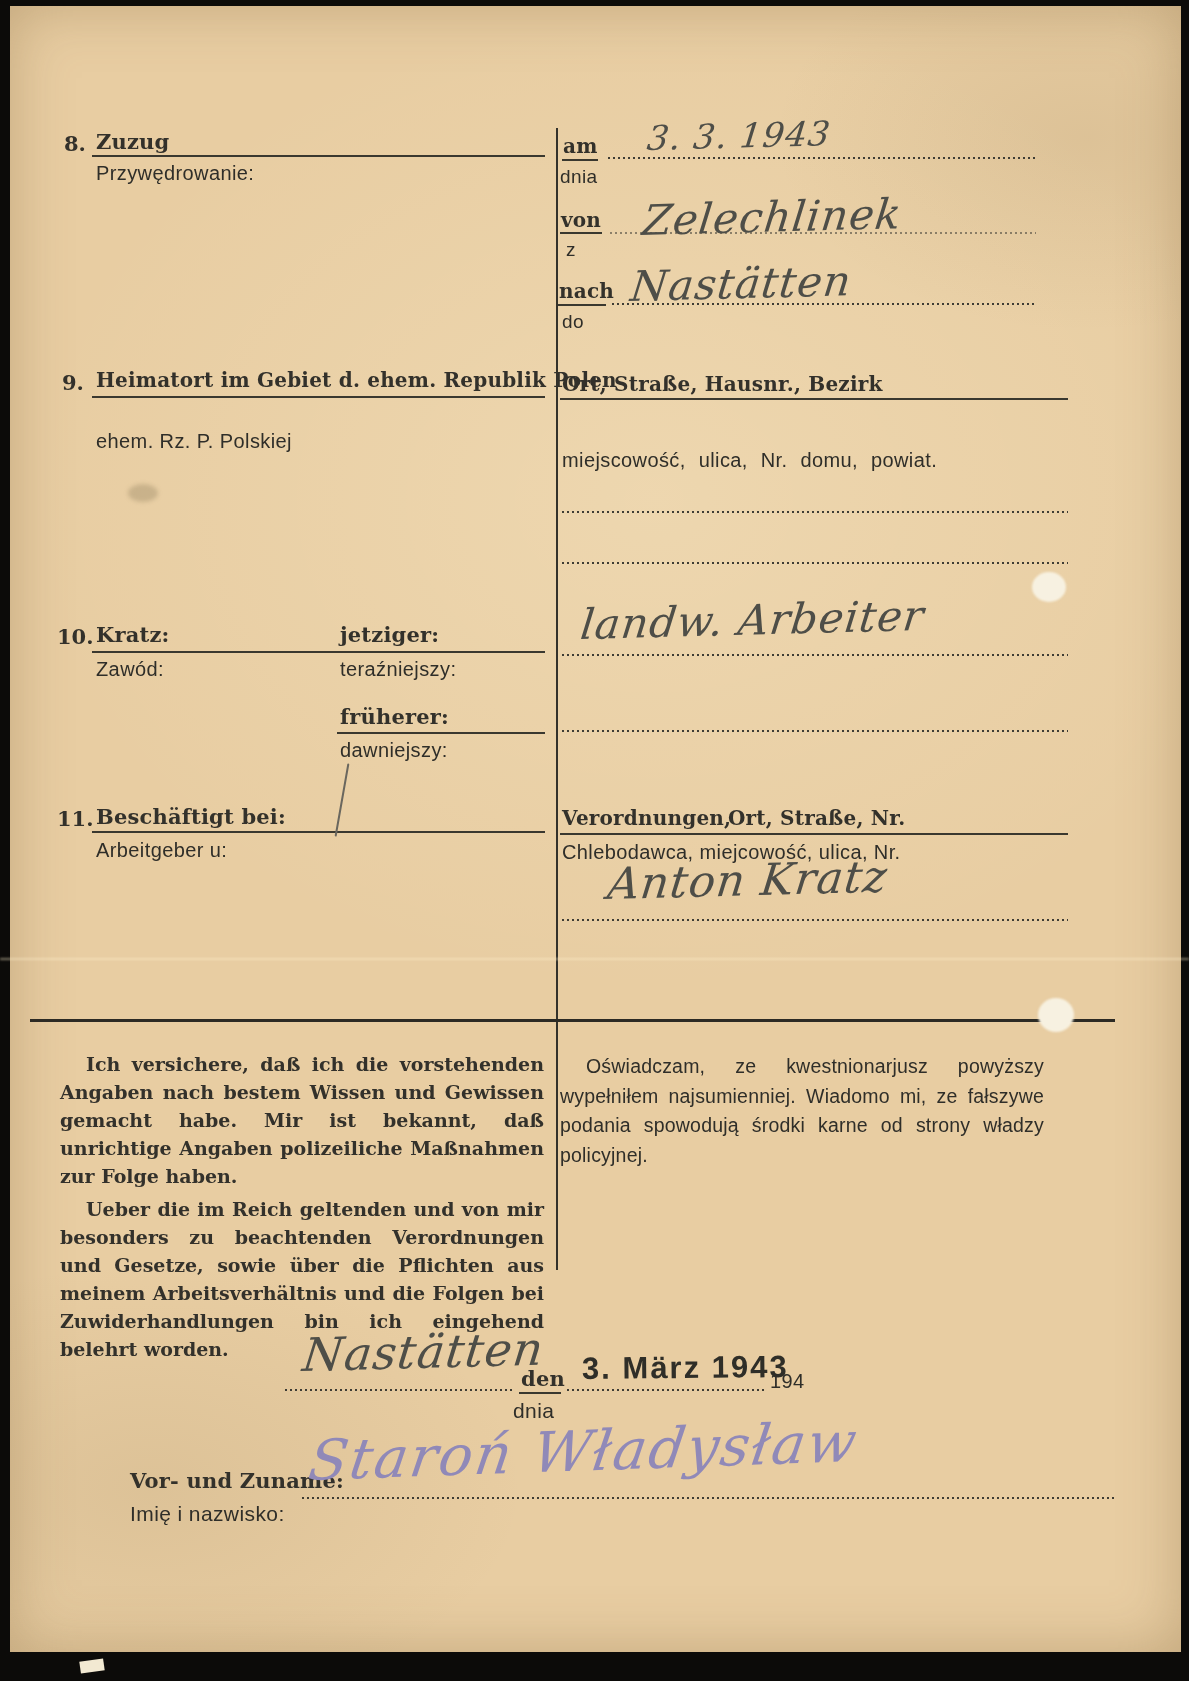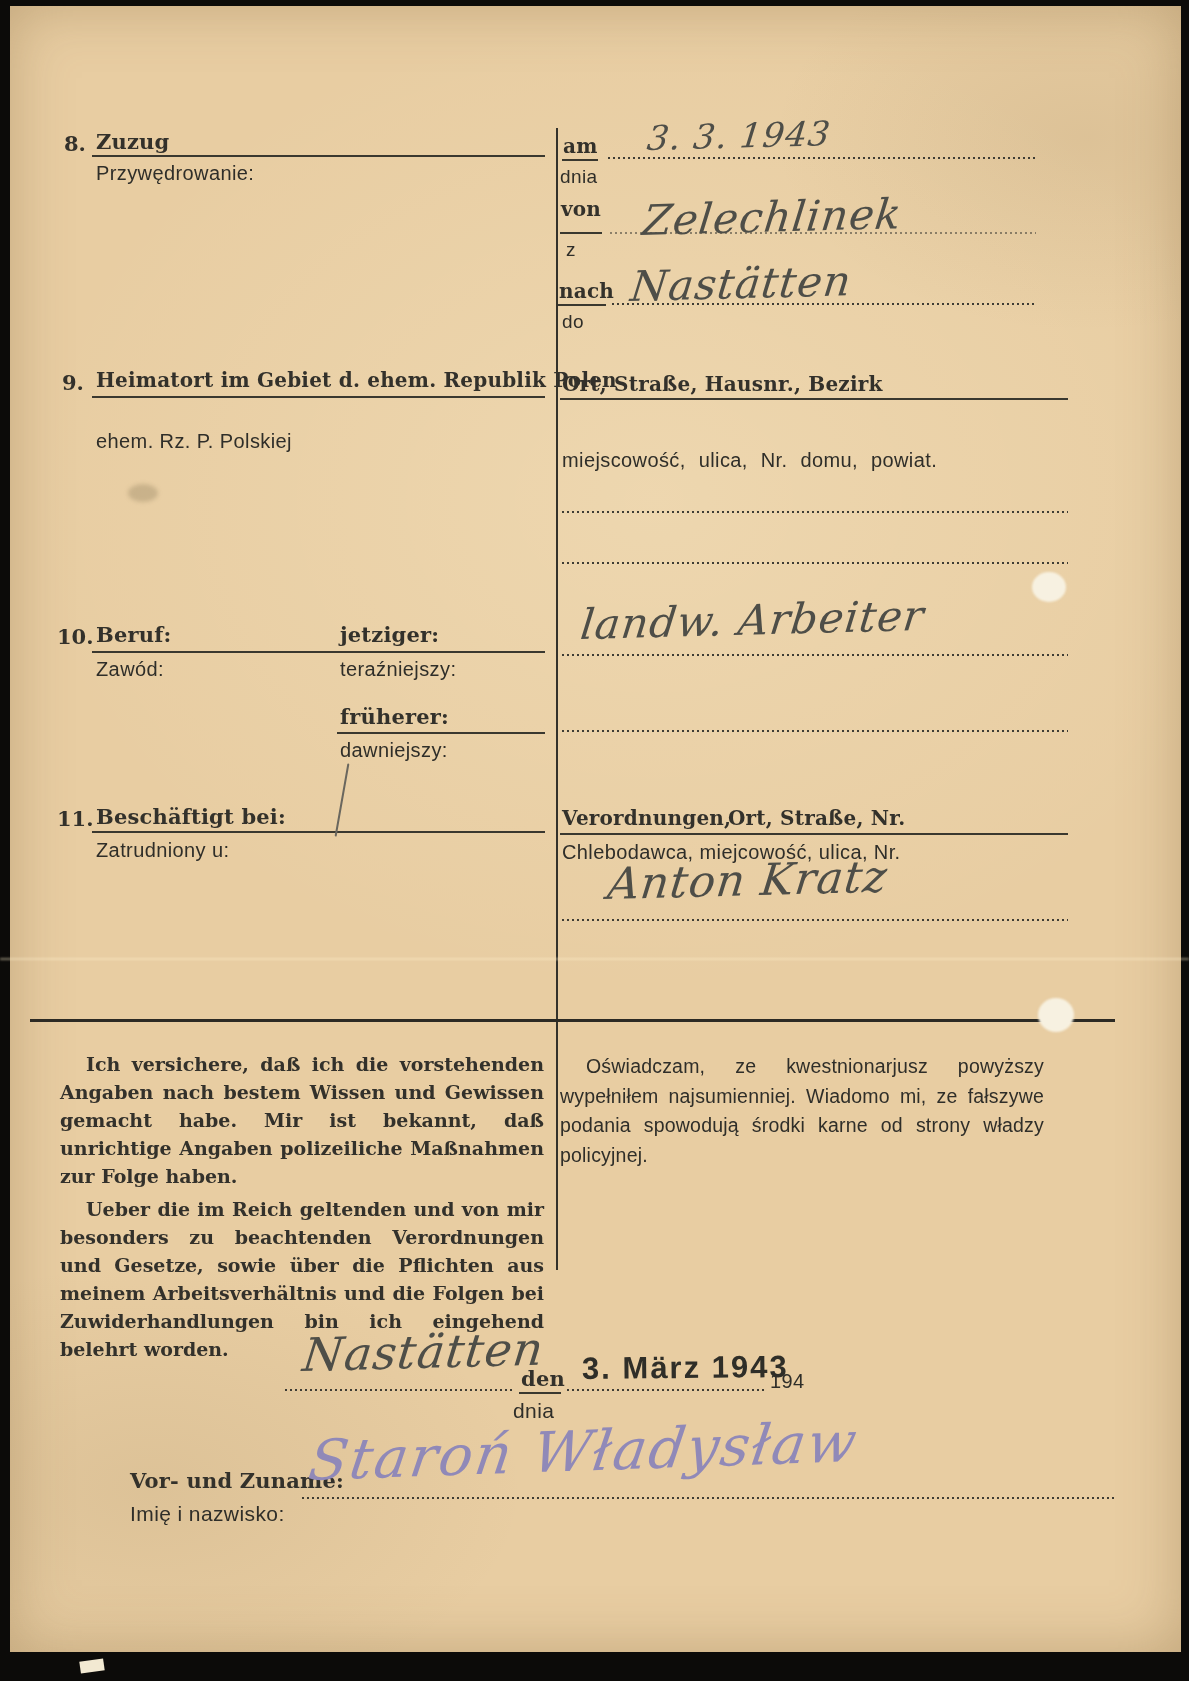--- a/index.html
+++ b/index.html
@@ -50,21 +50,21 @@
   <div class="abs fraktur" style="left:96px;top:129px;font-size:21px;">Zuzug</div>
   <div class="abs ln" style="left:92px;top:155px;width:453px;"></div>
   <div class="abs sans" style="left:96px;top:162px;font-size:20px;">Przywędrowanie:</div>
 
   <div class="abs fraktur" style="left:563px;top:134px;font-size:20px;">am</div>
   <div class="abs ln" style="left:562px;top:159px;width:36px;"></div>
   <div class="abs sans" style="left:560px;top:166px;font-size:19px;">dnia</div>
   <div class="abs dots" style="left:608px;top:157px;width:428px;"></div>
   <div class="abs hand" style="left:645px;top:118px;font-size:34px;">3. 3. 1943</div>
 
-  <div class="abs fraktur" style="left:561px;top:197px;font-size:20px;">von</div>
+  <div class="abs fraktur" style="left:561px;top:208px;font-size:20px;">von</div>
   <div class="abs ln" style="left:560px;top:232px;width:42px;"></div>
   <div class="abs sans" style="left:566px;top:239px;font-size:19px;">z</div>
   <div class="abs dots" style="left:610px;top:232px;width:426px;opacity:0.55;"></div>
   <div class="abs hand" style="left:640px;top:196px;font-size:42px;">Zelechlinek</div>
 
   <div class="abs fraktur" style="left:559px;top:279px;font-size:20px;">nach</div>
   <div class="abs ln" style="left:558px;top:304px;width:48px;"></div>
   <div class="abs sans" style="left:562px;top:311px;font-size:19px;">do</div>
   <div class="abs dots" style="left:612px;top:303px;width:424px;"></div>
   <div class="abs hand" style="left:628px;top:262px;font-size:42px;">Nastätten</div>
@@ -74,38 +74,38 @@
   <div class="abs ln" style="left:92px;top:396px;width:453px;"></div>
   <div class="abs sans" style="left:96px;top:430px;font-size:20px;">ehem. Rz. P. Polskiej</div>
 
   <div class="abs fraktur" style="left:562px;top:372px;font-size:20px;">Ort, Straße, Hausnr., Bezirk</div>
   <div class="abs ln" style="left:560px;top:398px;width:508px;"></div>
   <div class="abs sans" style="left:562px;top:405px;font-size:20px;word-spacing:7px;margin-top:44px;">miejscowość, ulica, Nr. domu, powiat.</div>
   <div class="abs dots" style="left:562px;top:511px;width:506px;"></div>
   <div class="abs dots" style="left:562px;top:562px;width:506px;"></div>
 
   <div class="abs num" style="left:57px;top:624px;font-size:21px;">10.</div>
-  <div class="abs fraktur" style="left:96px;top:622px;font-size:21px;">Beruf:</div>
+  <div class="abs fraktur" style="left:96px;top:622px;font-size:21px;">Kratz:</div>
   <div class="abs fraktur" style="left:340px;top:622px;font-size:21px;">jetziger:</div>
   <div class="abs ln" style="left:92px;top:651px;width:453px;"></div>
   <div class="abs sans" style="left:96px;top:658px;font-size:20px;">Zawód:</div>
   <div class="abs sans" style="left:340px;top:658px;font-size:20px;">teraźniejszy:</div>
 
   <div class="abs fraktur" style="left:340px;top:704px;font-size:21px;">früherer:</div>
   <div class="abs ln" style="left:337px;top:732px;width:208px;"></div>
   <div class="abs sans" style="left:340px;top:739px;font-size:20px;">dawniejszy:</div>
 
   <div class="abs hand" style="left:578px;top:600px;font-size:42px;">landw. Arbeiter</div>
   <div class="abs dots" style="left:562px;top:654px;width:506px;"></div>
   <div class="abs dots" style="left:562px;top:730px;width:506px;"></div>
 
   <div class="abs num" style="left:57px;top:806px;font-size:21px;">11.</div>
   <div class="abs fraktur" style="left:96px;top:804px;font-size:21px;">Beschäftigt bei:</div>
   <div class="abs ln" style="left:92px;top:831px;width:453px;"></div>
-  <div class="abs sans" style="left:96px;top:839px;font-size:20px;">Zatrudniony u:</div>
+  <div class="abs sans" style="left:96px;top:839px;font-size:20px;">Arbeitgeber u:</div>
   <div class="abs slash" style="left:341px;top:763px;height:74px;transform:rotate(10deg);"></div>
 
   <div class="abs fraktur" style="left:562px;top:806px;font-size:20px;">Verordnungen,</div>
   <div class="abs fraktur" style="left:728px;top:806px;font-size:20px;">Ort, Straße, Nr.</div>
   <div class="abs ln" style="left:560px;top:833px;width:508px;"></div>
   <div class="abs sans" style="left:562px;top:841px;font-size:20px;">Chlebodawca, miejcowość, ulica, Nr.</div>
   <div class="abs hand" style="left:605px;top:858px;font-size:44px;">Anton Kratz</div>
   <div class="abs dots" style="left:562px;top:919px;width:506px;"></div>
 
   <div class="abs crease" style="left:0px;top:958px;width:1189px;"></div>

